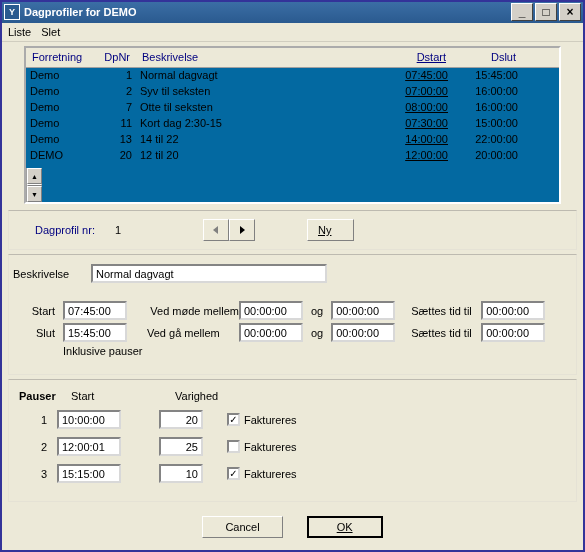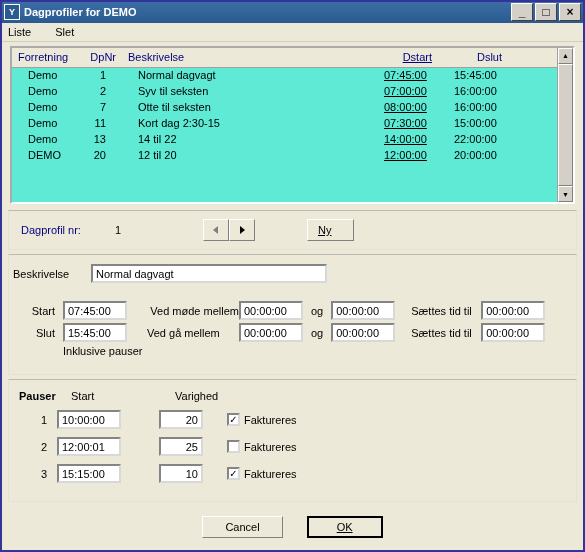--- a/index.html
+++ b/index.html
@@ -2,37 +2,37 @@
 <html><head>
 <meta charset="utf-8">
 <style>
   * { box-sizing: border-box; font-family: Tahoma, Arial, sans-serif; font-size: 11px; }
   body { margin: 0; background: #fff; }
   .window { width: 585px; height: 552px; border: 2px solid #333399; background: #ece9d8; display: flex; flex-direction: column; }
   .titlebar { height: 22px; background: linear-gradient(to bottom, #3b6ea5, #2a5a8f); color: #fff; display: flex; align-items: center; padding: 0 2px; font-weight: bold; }
   .titlebar .ticon { width: 16px; height: 16px; background: #2a5a8f; border:1px solid #fff; margin-right:4px; display:flex;align-items:center;justify-content:center;font-size:9px;}
   .titlebar .title { flex:1; }
   .tbtn { width:22px;height:18px; background:#d4d0c8; border:1px solid #fff; border-right-color:#404040; border-bottom-color:#404040; margin-left:2px; display:flex;align-items:center;justify-content:center; font-family:Arial; font-size:12px; font-weight:bold; color:#000;}
-  .menubar { height:20px; background:#ece9d8; display:flex; align-items:center; padding:0 6px; gap:24px; border-bottom:1px solid #d0cdbf;}
+  .menubar { height:20px; background:#ece9d8; display:flex; align-items:center; padding:0 6px; gap:10px; border-bottom:1px solid #d0cdbf;}
   .menubar span { cursor:default; }
-  .grid-wrap { margin:4px 8px; border:2px inset #fff; background:#5eead4; display:flex; height:168px;}
+  .grid-wrap { margin:4px 22px; border:2px inset #fff; background:#0369a1; display:flex; height:168px;flex-direction:column;}
   .grid { flex:1; overflow:hidden; }
   .ghead { display:flex; background:#ece9d8; height:20px; border-bottom:1px solid #a0a0a0;}
   .ghead .gh { padding:3px 6px; color:#000080; font-weight:normal; }
   .grow { display:flex; height:16px; }
-  .grow .gc { padding:1px 16px; color:#000; }
+  .grow .gc { padding:1px 4px; color:#000; }
   .c0{width:60px;} .c1{width:50px;text-align:right;padding-right:10px;} .c2{width:246px;} .c3{width:70px;text-align:right;text-decoration:underline;} .c4{width:70px;text-align:right;}
   .scrollbar{width:16px;background:#ece9d8;border-left:1px solid #a0a0a0;display:flex;flex-direction:column;}
   .sbtn{height:16px;background:#d4d0c8;border:1px solid #fff;border-right-color:#808080;border-bottom-color:#808080;display:flex;align-items:center;justify-content:center;font-size:7px;}
   .strack{flex:1;background:#ece9d8;}
   .thumb{height:100%;background:#d4d0c8;border:1px solid #fff;border-right-color:#808080;border-bottom-color:#808080;}
   .sec { padding:4px 10px; }
   .sec.row{display:flex;align-items:center;gap:6px;}
   .label { color:#000; }
-  .blue { color:#000080; }
+  .blue { color:#000080;text-align:center; }
   .input { background:#fff; border:2px inset #d8d8d8; padding:1px 3px; height:19px; }
   .nav { display:flex; gap:0; }
   .nav button, .stdbtn { height:22px; background:#ece9d8; border:1px solid #fff; border-right-color:#808080; border-bottom-color:#808080; cursor:default;}
   .nav button{width:26px;display:flex;align-items:center;justify-content:center;}
   .stdbtn{padding:0 22px;}
   .default{border:2px solid #000; padding:0 28px;}
   .form { border:1px solid #e5e2d5; border-top-color:#bdbab0; margin:2px 6px; padding:6px 4px 14px 4px;}
   .frow { display:flex; align-items:center; margin:3px 0; }
   .frow .lab { width:42px; text-align:right; margin-right:8px;}
   .tin { width:64px; }

